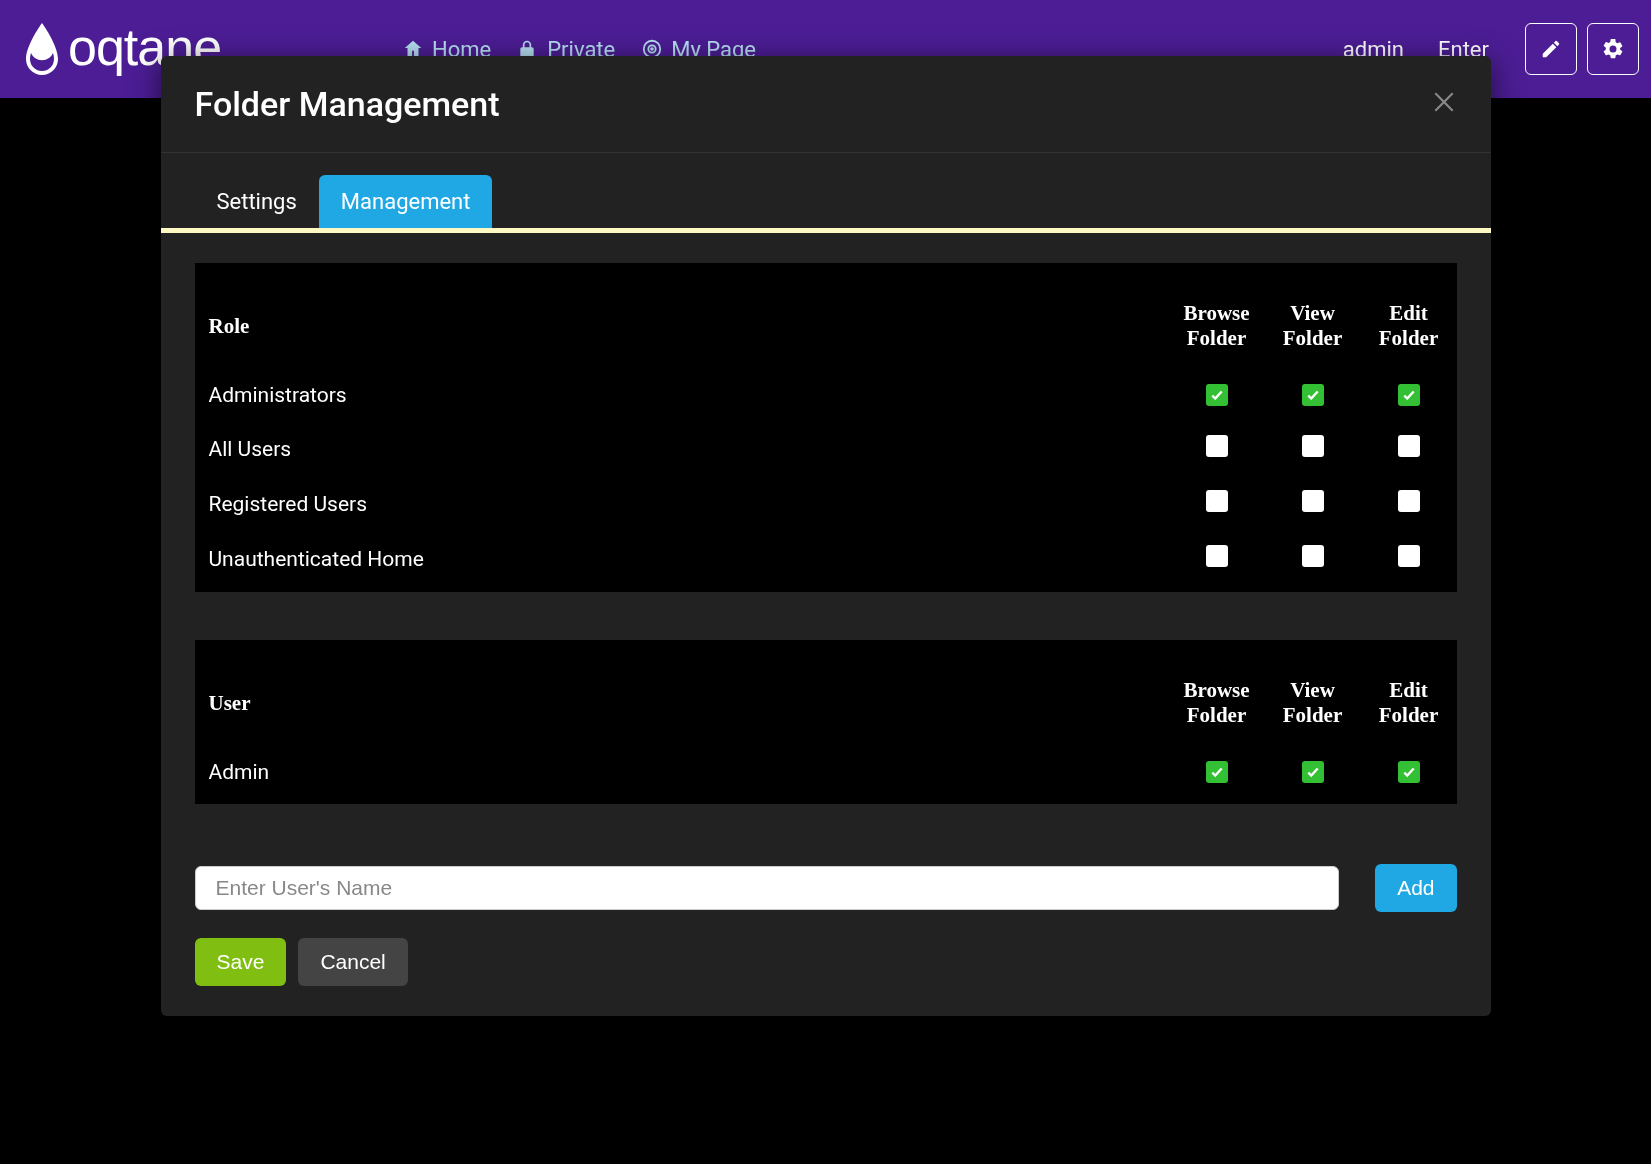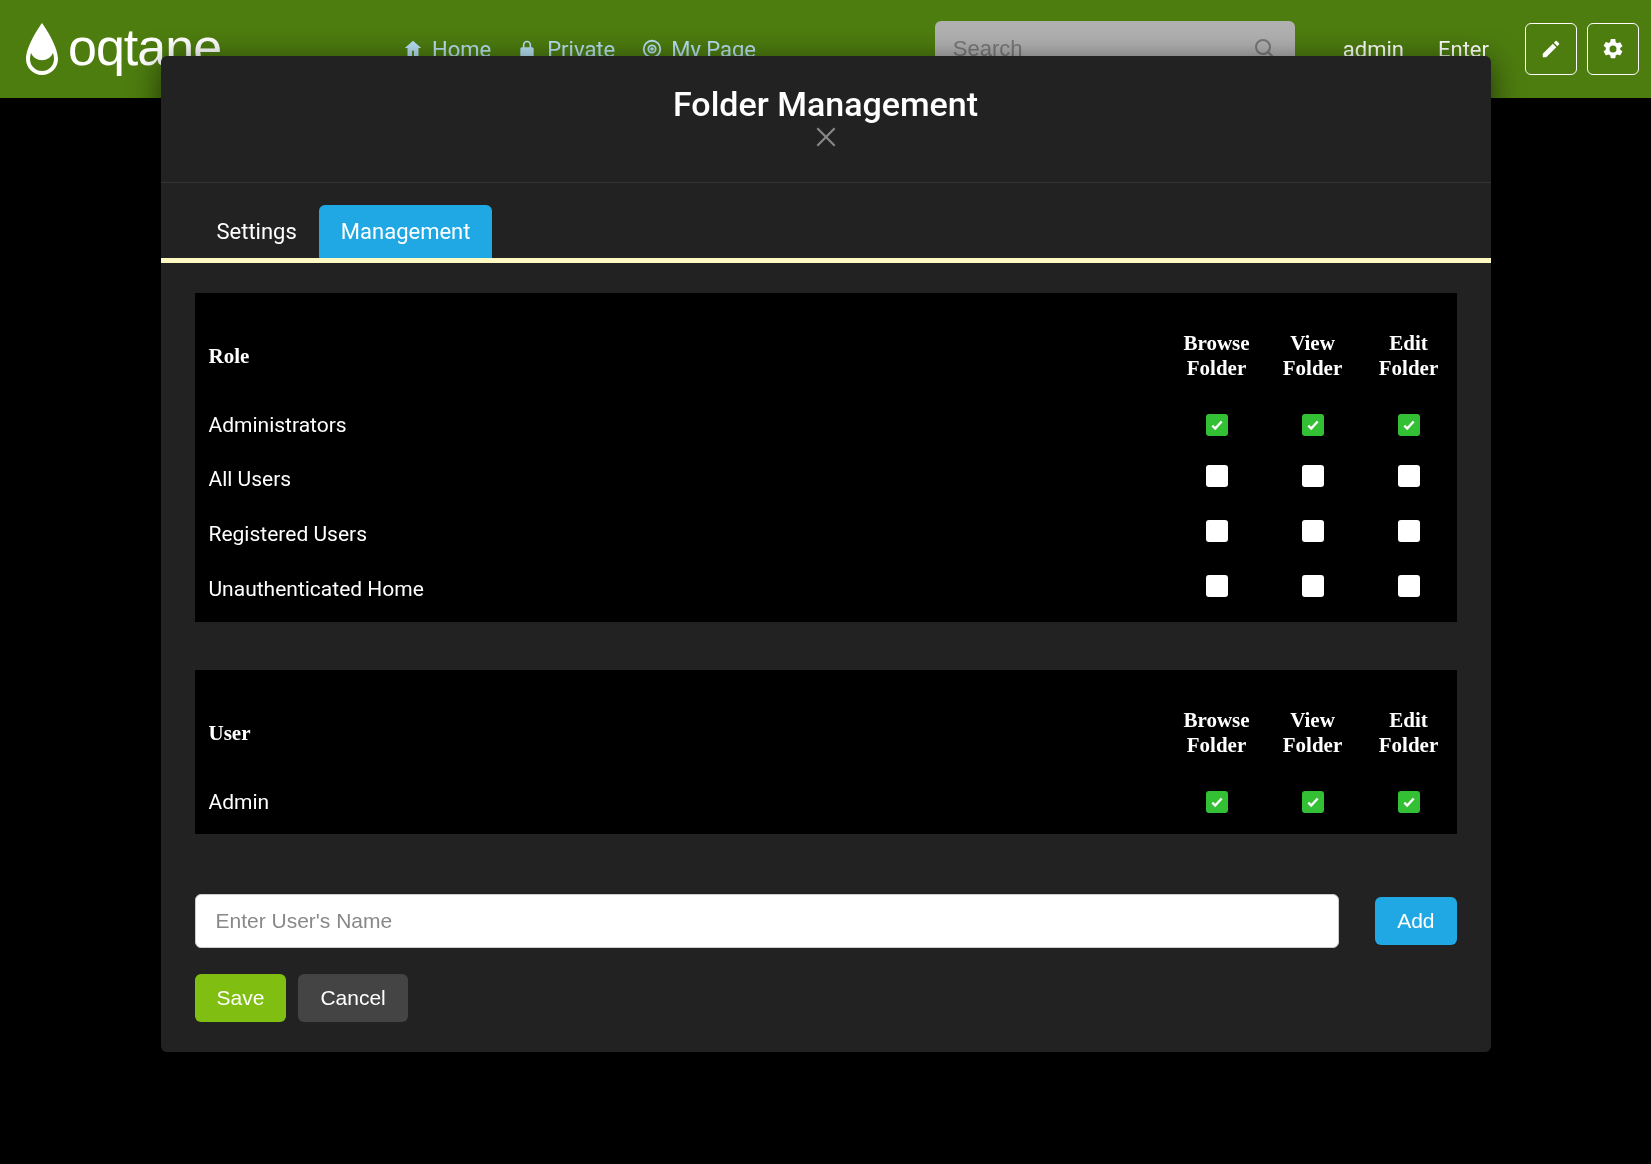--- a/index.html
+++ b/index.html
@@ -8,21 +8,21 @@
     background: #000;
     color: #fff;
     width: 1651px;
     height: 1164px;
     overflow: hidden;
     position: relative;
   }
   
   .topnav {
     height: 98px;
-    background: #4d7c0f;
+    background: #4c1d95;
     display: flex;
     align-items: center;
     padding: 0 12px 0 18px;
     gap: 14px;
     color: #fff;
     font-size: 22px;
   }
   .logo {
     display: flex;
     align-items: center;
@@ -68,21 +68,20 @@
     background:#222;
     border-radius:6px;
     color:#fff;
     padding-bottom: 30px;
     box-shadow: 0 6px 30px rgba(0,0,0,.6);
   }
   .modal-header {
     display:flex; align-items:center; justify-content:space-between;
     padding: 28px 34px 28px 34px;
     border-bottom: 1px solid #333;
-    flex-direction: column;
   }
   .modal-title { font-size:34px; font-weight:500; }
   .close-x { cursor:pointer; color:#888; }
   .tabs {
     display:flex; gap:0; padding: 22px 34px 0 34px;
     border-bottom:5px solid #fef9c3;
   }
   .tab {
     padding: 14px 22px;
     font-size:22px;
@@ -118,21 +117,21 @@
     width:22px; height:22px; border-radius:3px;
     display:inline-flex; align-items:center; justify-content:center;
     cursor:pointer; background:#fff;
   }
   .cbx.checked { background:#34c034; }
   .cbx.checked svg { display:block; }
   .cbx svg { display:none; }
   .tables-gap { height:48px; }
   .add-row { display:flex; gap:36px; padding: 30px 34px 12px 34px; align-items:center; }
   .add-row input {
-    flex:1; height:54px; border-radius:6px; border:1px solid #ccc;
+    flex:1; height:44px; border-radius:6px; border:1px solid #ccc;
     font-size:21px; padding:0 20px; color:#333;
     background:#fff;
   }
   .add-row input::placeholder { color:#888; }
   .btn {
     border:none; border-radius:6px; font-size:21px; padding:12px 22px;
     cursor:pointer; color:#fff;
   }
   .btn-blue { background:#20a8e4; }
   .btn-green { background:#80bf11; }
@@ -168,27 +167,20 @@
       <div class="nav-link">
         <span class="icon"><svg width="22" height="22" viewBox="0 0 24 24" fill="none" stroke="#b7e0f3" stroke-width="2">
             <circle cx="12" cy="12" r="9"></circle>
             <circle cx="12" cy="12" r="4"></circle>
             <circle cx="12" cy="12" r="1" fill="#b7e0f3"></circle>
           </svg></span>
         <span>My Page</span>
       </div>
     </div>
   <div class="spacer"></div>
-  <div class="search-wrap">
-    <input type="text" placeholder="Search" style="">
-    <svg width="24" height="24" viewBox="0 0 24 24" fill="none" stroke="#777" stroke-width="2">
-      <circle cx="10" cy="10" r="7"></circle>
-        <line x1="21" y1="21" x2="15" y2="15"></line>
-    </svg>
-  </div>
   <div class="nav-user">
     <span>admin</span>
     <span>Enter</span>
   </div>
   <div class="nav-icon-btns">
     <div class="nav-icon-btn">
       <svg width="22" height="22" viewBox="0 0 24 24" fill="#fff">
         <path d="M3 17.25V21h3.75l11-11-3.75-3.75-11 11zM20.7 7.04a1 1 0 0 0 0-1.41l-2.34-2.34a1 1 0 0 0-1.41 0l-1.83 1.83 3.75 3.75 1.83-1.83z"></path>
       </svg>
     </div>

